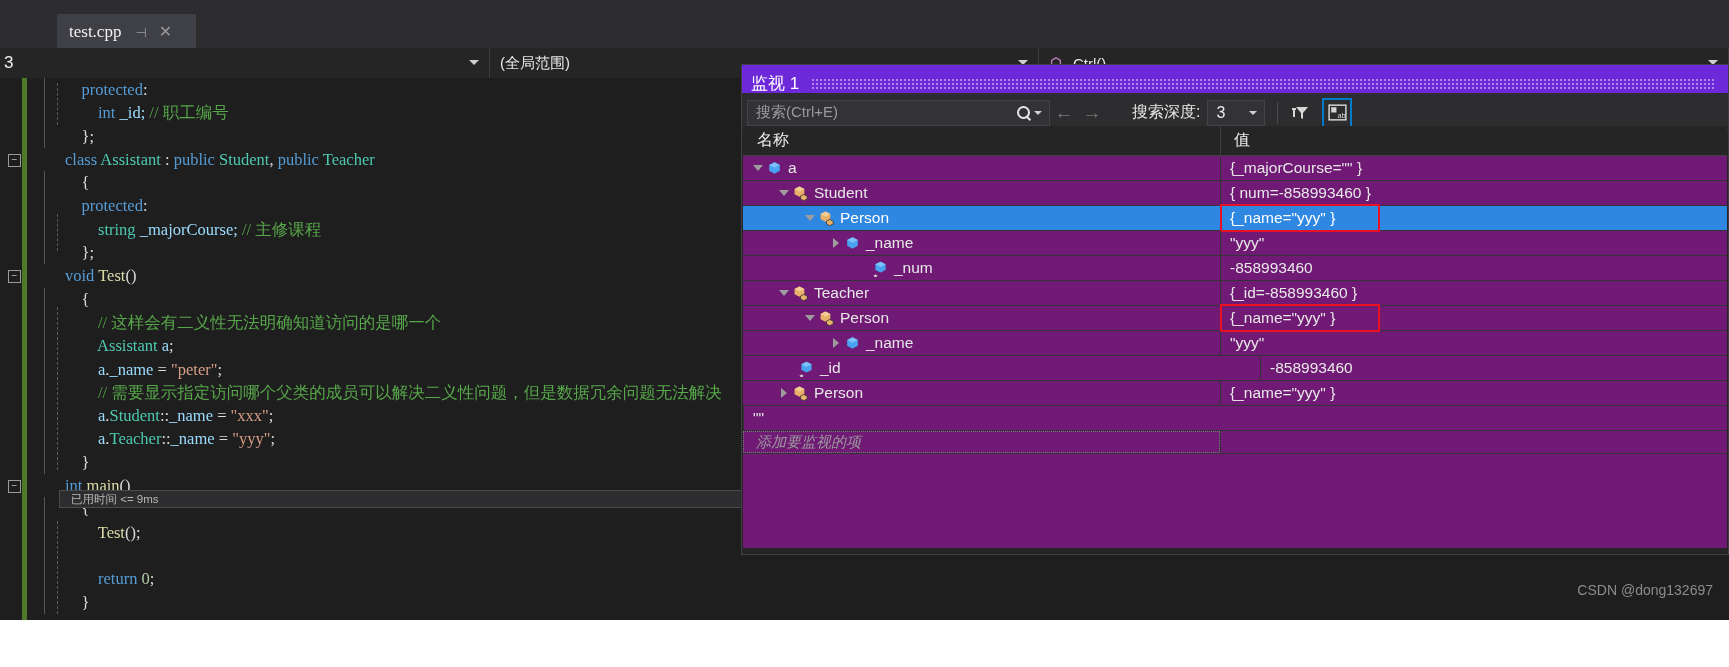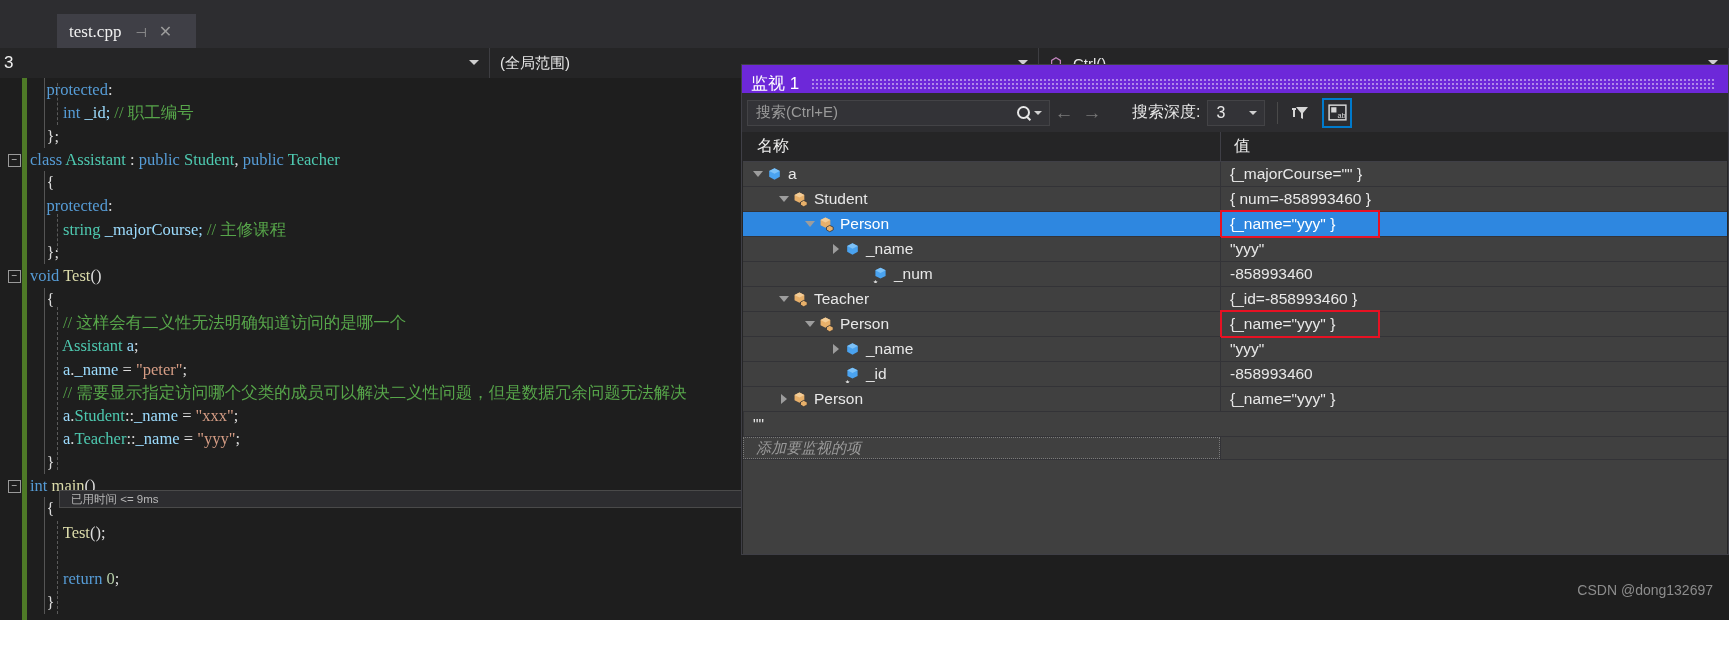--- a/index.html
+++ b/index.html
@@ -70,21 +70,21 @@
   #gutter-change{
     position:absolute;left:22px;top:0;width:5px;height:542px;
     background:#4e7a27;
   }
   .code{
     position:absolute;left:30px;top:0;
     font-family:"Liberation Serif", serif;
     font-size:16.5px;line-height:23.3px;
     white-space:pre;
   }
-  .ln{height:23.3px;display:block;}
+  .ln{height:23.3px;display:block;margin-left:35px;}
   .kw{color:#569cd6;}
   .type{color:#4ec9b0;}
   .cmt{color:#57a64a;}
   .str{color:#d69d85;}
   .var{color:#9cdcfe;}
   .plain{color:#dcdcdc;}
   .num{color:#b5cea8;}
   .fn{color:#dcdcaa;}
   
   .collapse{
@@ -176,22 +176,22 @@
     position:relative;
   }
   #tb-filter svg{width:20px;height:20px;}
   #tb-hex{
     border:2px solid #007acc;box-sizing:border-box;
     width:30px;height:30px;margin-left:8px;
   }
   #tb-hex svg{width:21px;height:21px;}
   
   #watch-grid{
-    position:absolute;left:1px;top:67px;width:984px;height:422px;
-    background:#404040;overflow:hidden;
+    position:absolute;left:1px;top:61px;width:984px;height:422px;
+    background:#701a75;overflow:hidden;
   }
   #grid-head{
     height:29px;background:#252526;border-bottom:1px solid #3f3f46;
     display:flex;align-items:center;position:relative;
   }
   #grid-head .gh-name{
     color:#f0f0f0;font-size:16px;margin-left:14px;width:467px;
   }
   #grid-head .gh-val{
     color:#f0f0f0;font-size:16px;margin-left:10px;
@@ -492,21 +492,21 @@
                 <path d="M8 2l5 2.6L8 7.3 3 4.6z" fill="#7cc1f7"></path>
               </svg>
             </span>
             <span class="r-label">_name</span>
           </div>
           <div class="r-val">
             <span class="r-valtext">"yyy"</span>
           </div>
         </div>
         <div class="row">
-          <div class="r-name" style="padding-left: 86px;">
+          <div class="r-name" style=" margin-left: 40px;">
             <span class="expander"></span>
             <span class="ico">
               <svg viewBox="0 0 16 16">
                 <path d="M8 1.6l4.8 2.5v5.2L8 11.8 3.2 9.3V4.1z" fill="#4aa3f0"></path>
                 <path d="M8 1.6l4.8 2.5L8 6.6 3.2 4.1z" fill="#7cc1f7"></path>
                 <path d="M3.4 11.2l1 2 2.2.3-1.6 1.5.4 2.1-2-1-2 1 .4-2.1L0 13.5l2.2-.3z" fill="#d8d8d8" transform="scale(.62) translate(2,10)"></path>
               </svg>
             </span>
             <span class="r-label">_id</span>
           </div>

